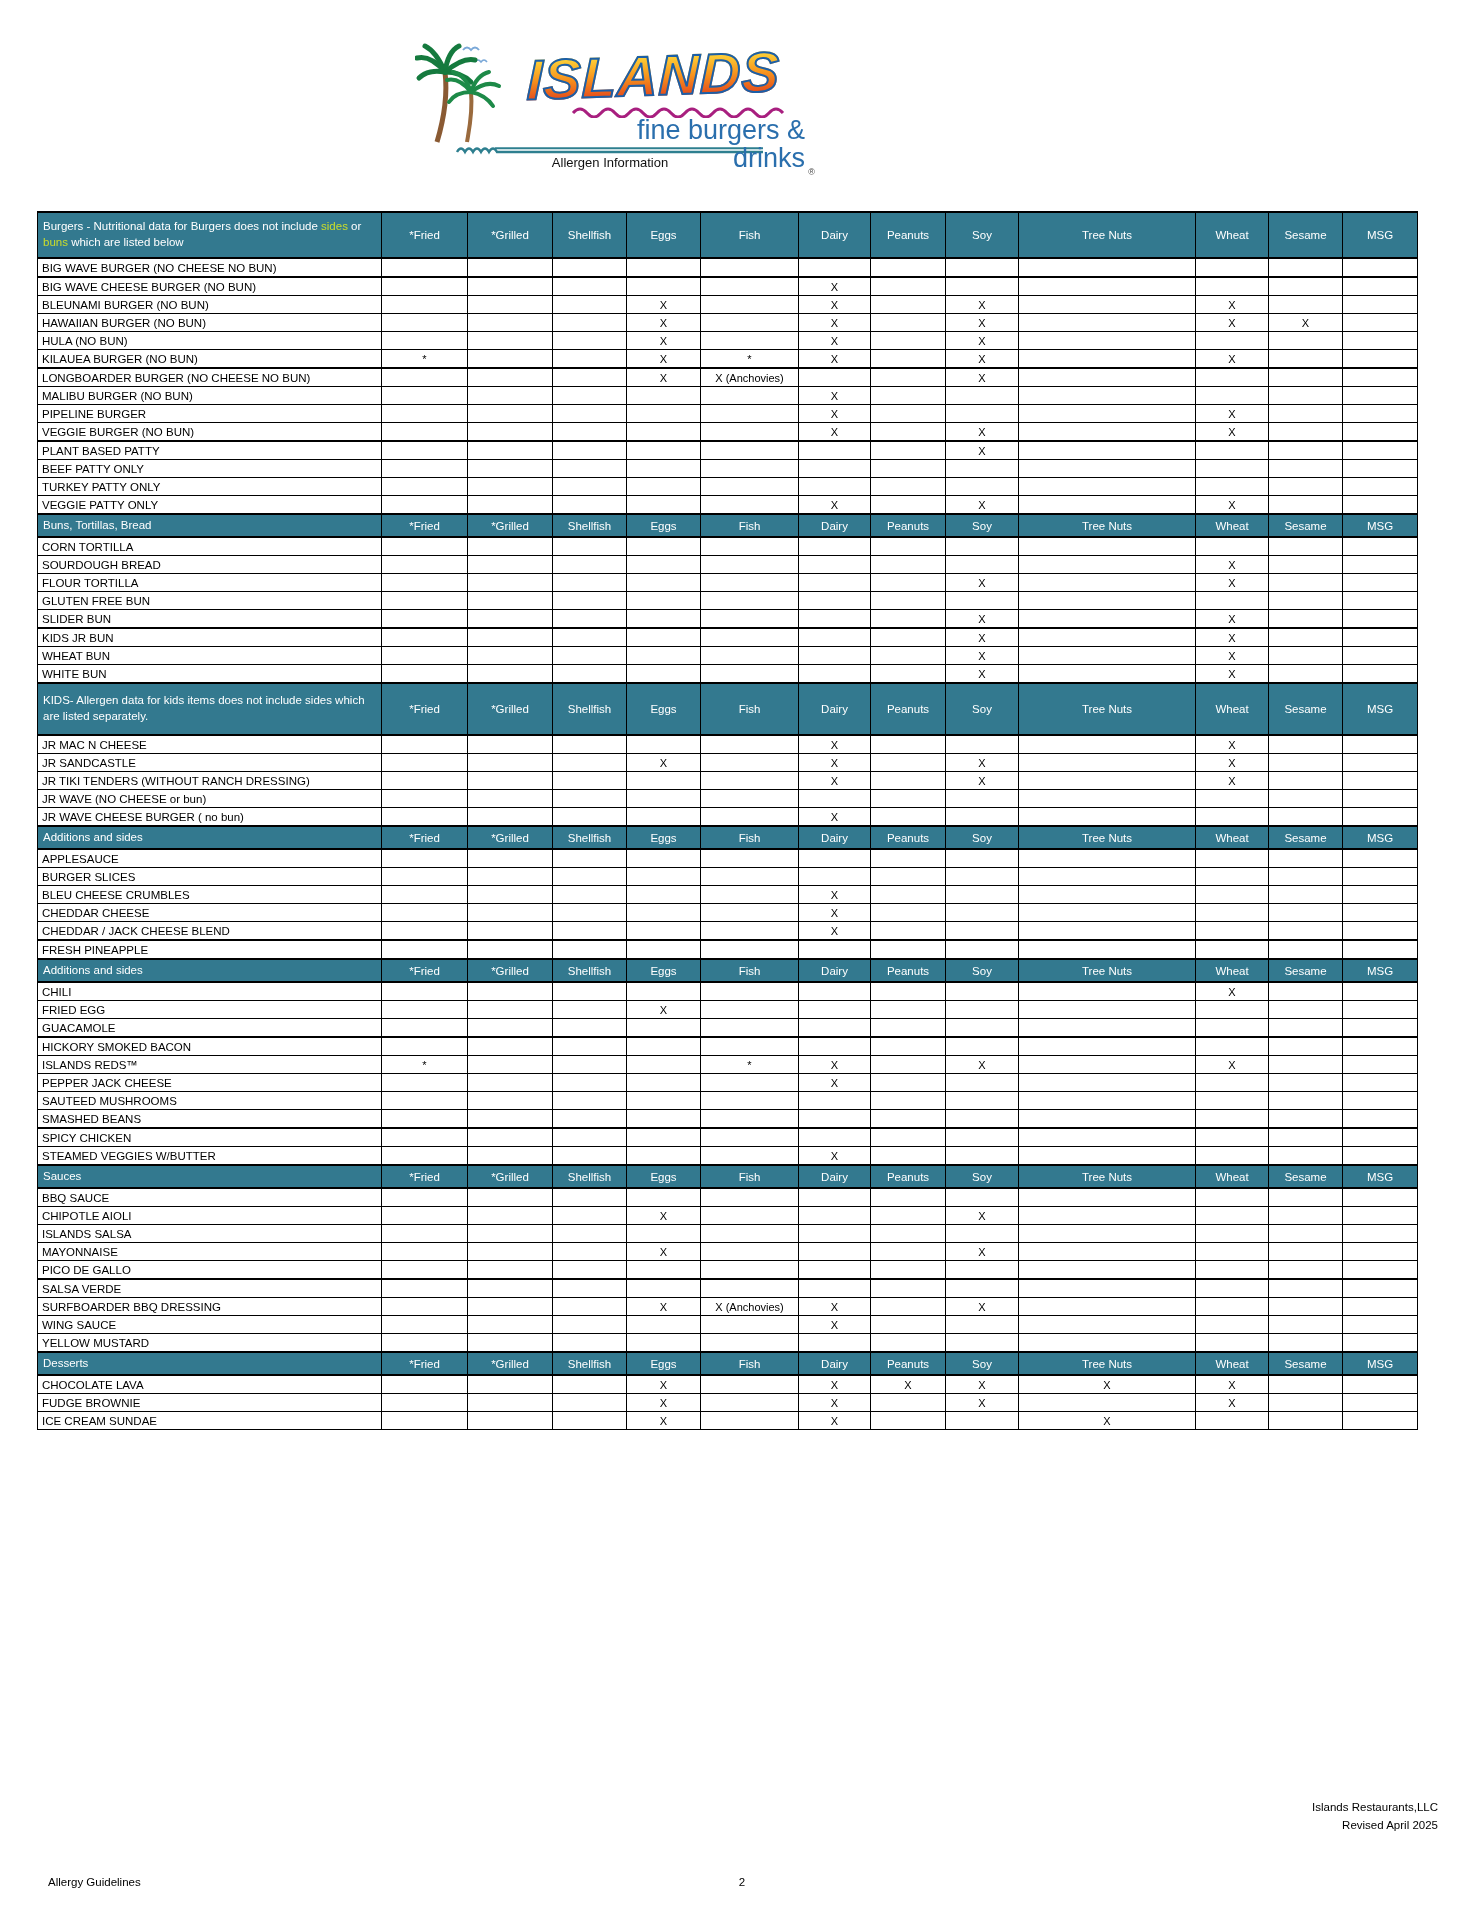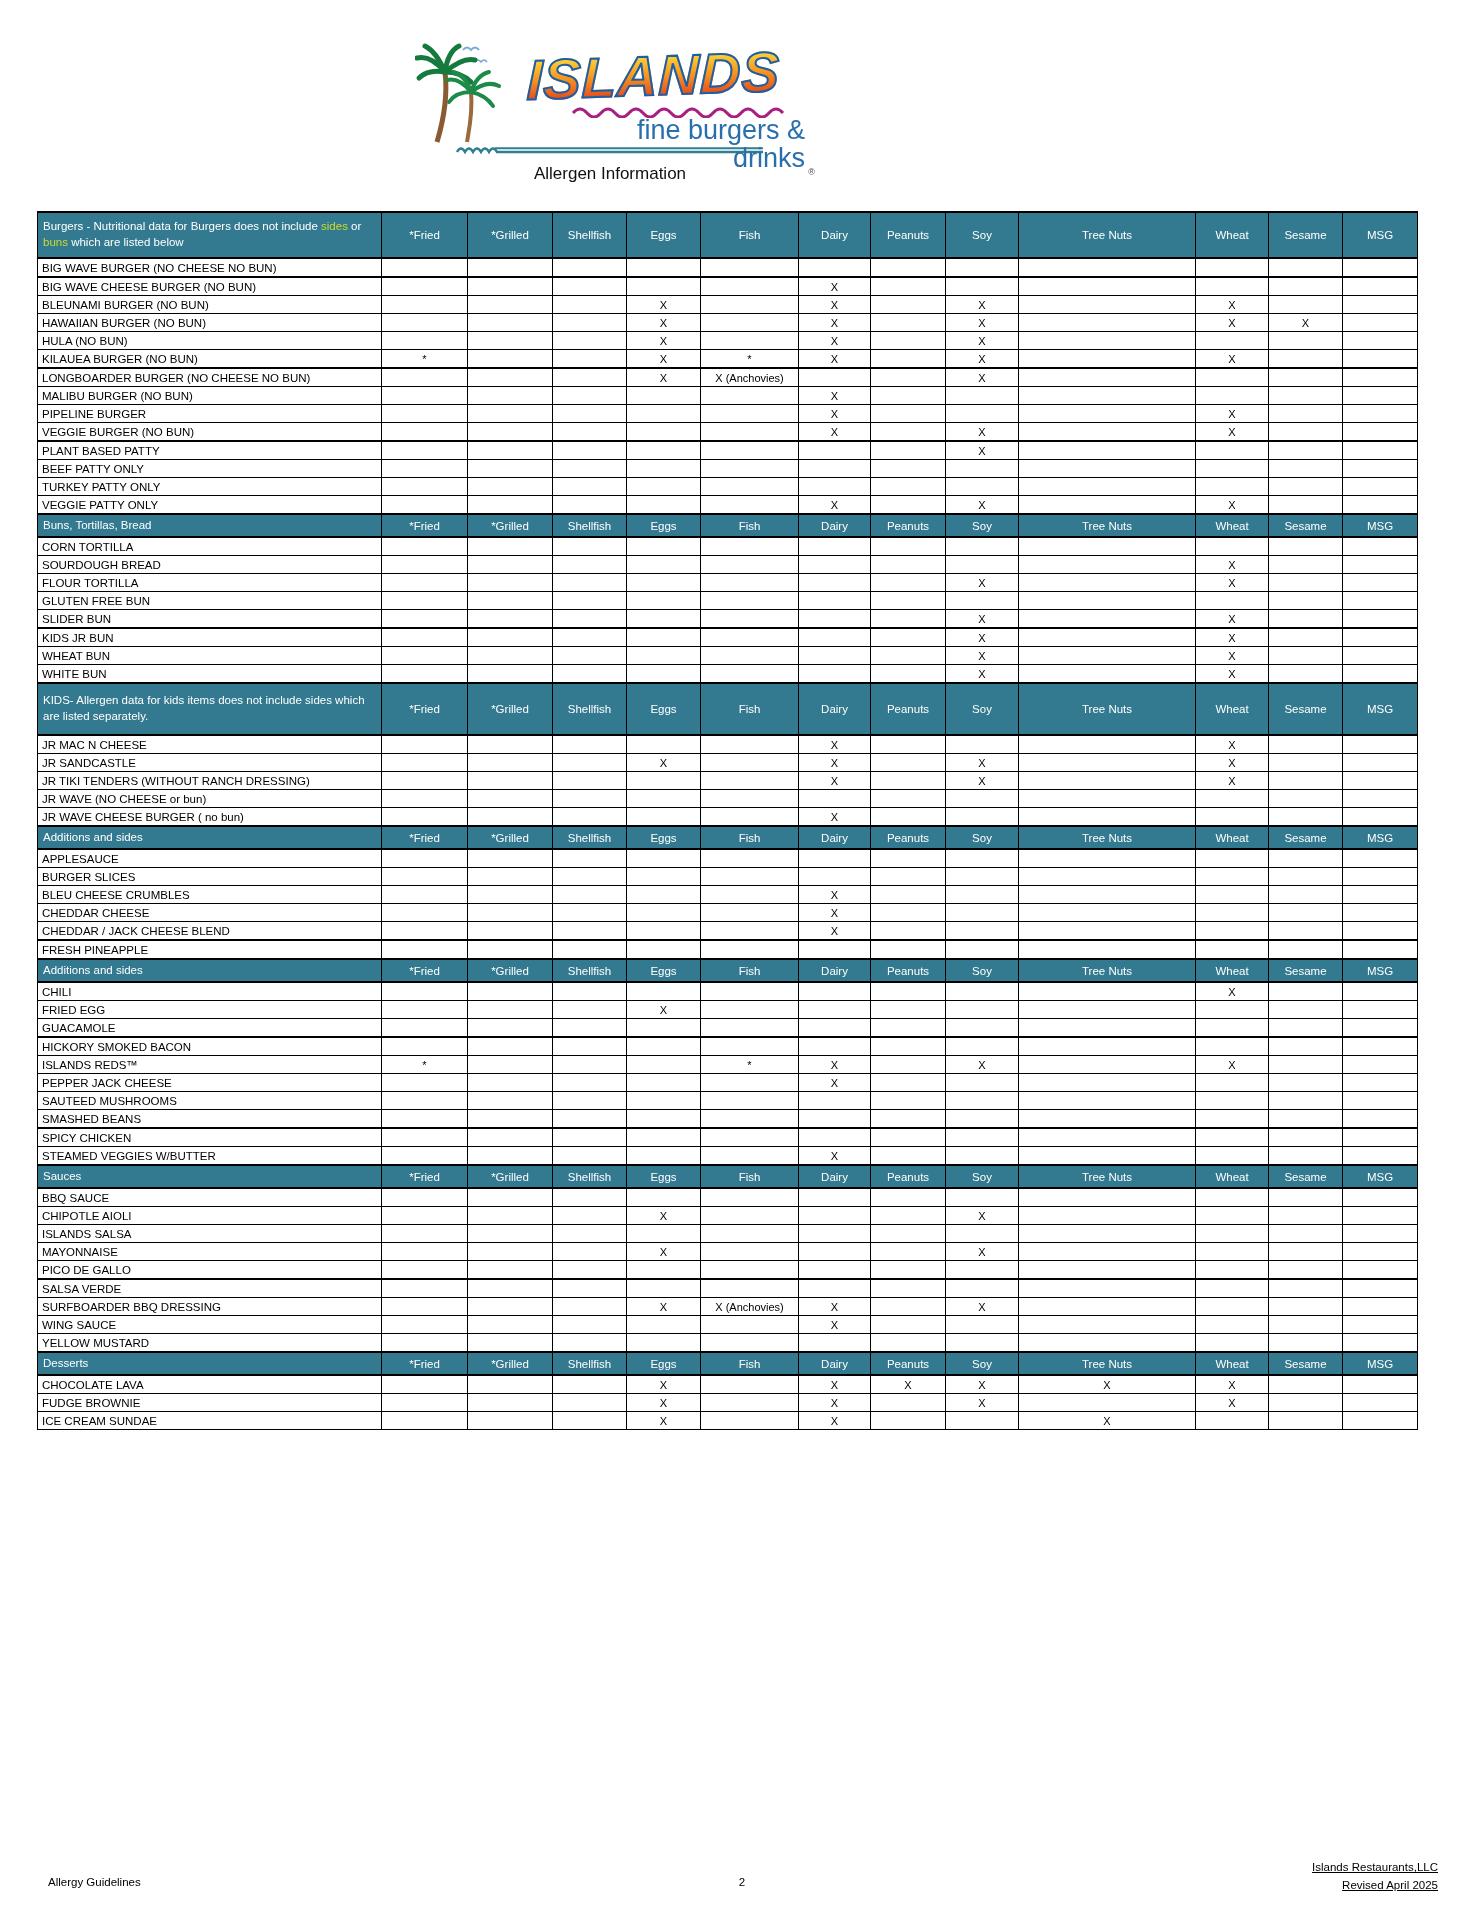--- a/index.html
+++ b/index.html
@@ -27,21 +27,21 @@
       -webkit-background-clip:text;background-clip:text;color:transparent;
     }
   }
   .wave-line{display:block;margin:2px 0 0 70px;}
   .tagline{
     color:#2a6fad;font-weight:normal;font-size:27px;letter-spacing:0px;
     text-align:right;margin:-2px 0 0 70px;line-height:1.05;
   }
   .shore-rule{display:block;margin:3px auto 0 auto;}
   .reg-mark{position:absolute;right:-10px;bottom:-4px;font-size:9px;color:#444;}
-  .allergen-title{font-size:17px;color:#111;margin-top:9px;}
+  .allergen-title{font-size:13px;color:#111;}
 
   
   table.allergen{
     position:absolute;left:37px;top:211px;width:1380px;
     border-collapse:collapse;table-layout:fixed;font-size:11.5px;
   }
   table.allergen td{
     border:1px solid #000;height:17px;padding:0 4px;
     overflow:hidden;white-space:nowrap;vertical-align:middle;
   }
@@ -54,21 +54,21 @@
   tr.section-header.tall td{height:40px;}
   tr.section-header.kids td{height:46px;}
   .hl{color:var(--highlight);}
   td.item{text-align:left;}
   td.mark{text-align:center;font-size:11px;}
   tr.thick td{border-bottom:2.5px solid #000;}
 
   
   .footer-left{position:absolute;left:48px;top:1876px;font-size:11.5px;}
   .footer-center{position:absolute;left:0;top:1876px;width:1484px;text-align:center;font-size:11.5px;}
-  .footer-right{position:absolute;right:46px;top:1858px;text-align:right;font-size:11.5px;line-height:1.6;text-decoration:underline;}
+  .footer-right{position:absolute;right:46px;top:1798px;text-align:right;font-size:11.5px;line-height:1.6;}
 </style>
 </head>
 <body>
 
 <div class="header-block">
   <div class="logo-row">
     <svg class="palms" width="92" height="102" viewBox="0 0 92 102">
 
       <path d="M48 8 q4 -5 8 0 q4 -5 8 0" fill="none" stroke="#7aa8d8" stroke-width="2"></path>
       <path d="M60 20 q3 -4 6 0 q3 -4 6 0" fill="none" stroke="#7aa8d8" stroke-width="1.6"></path>

